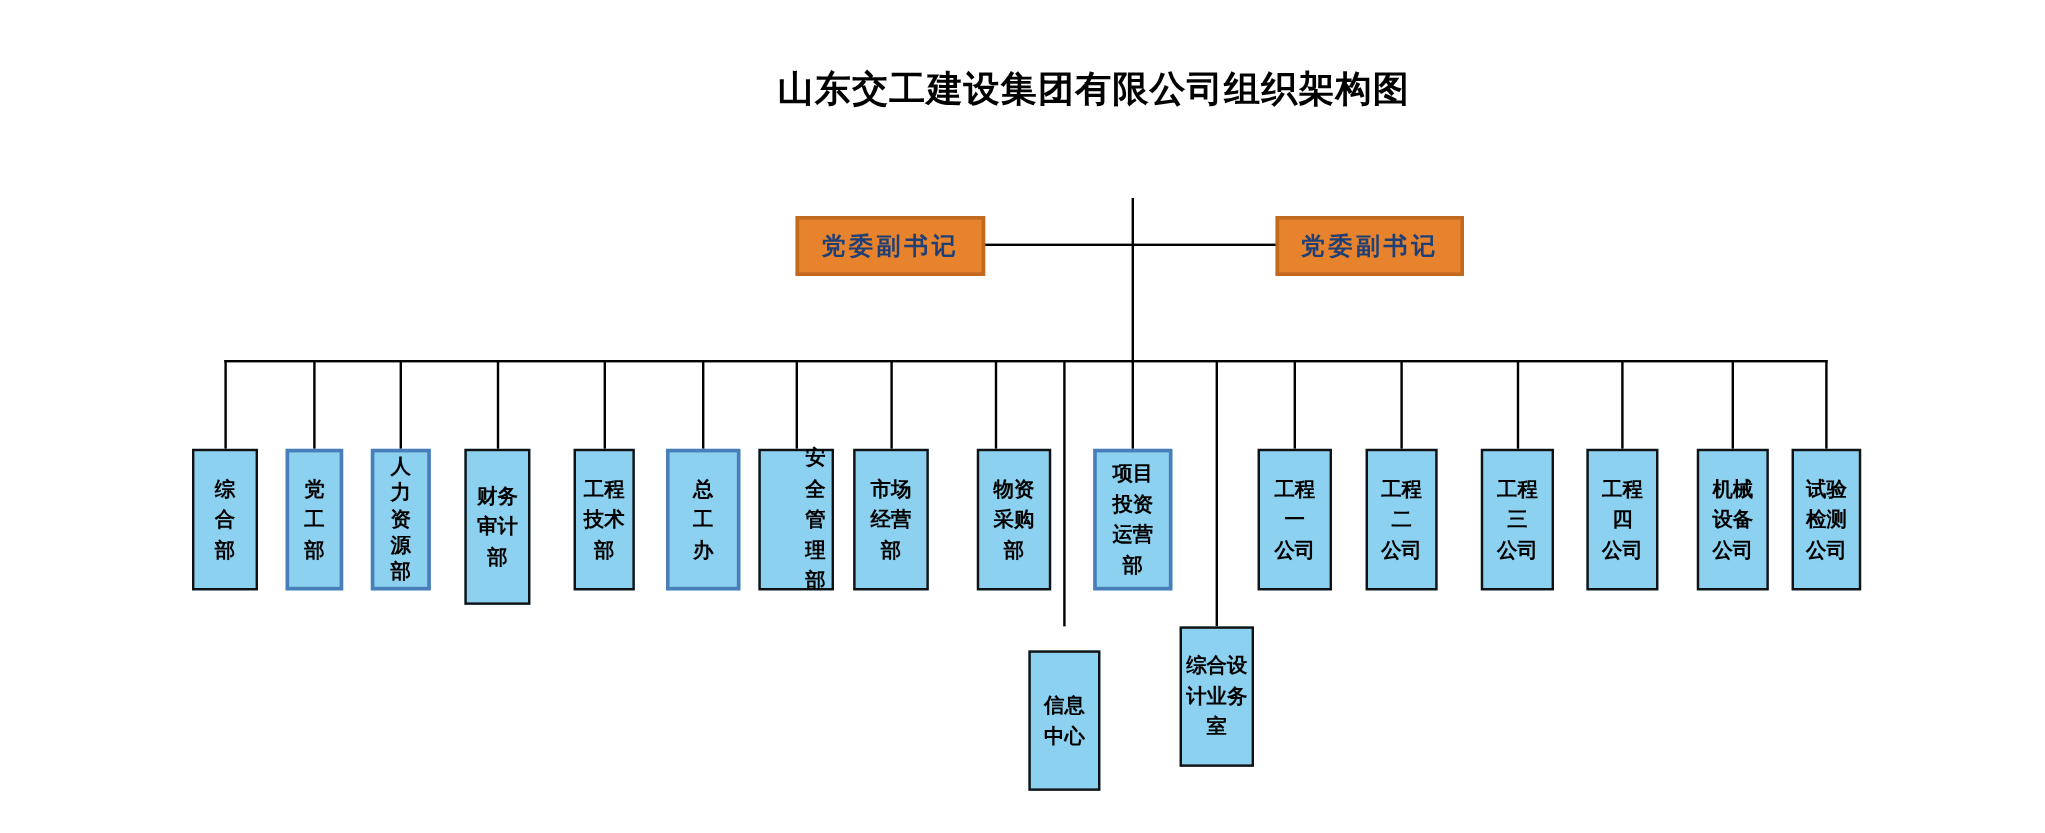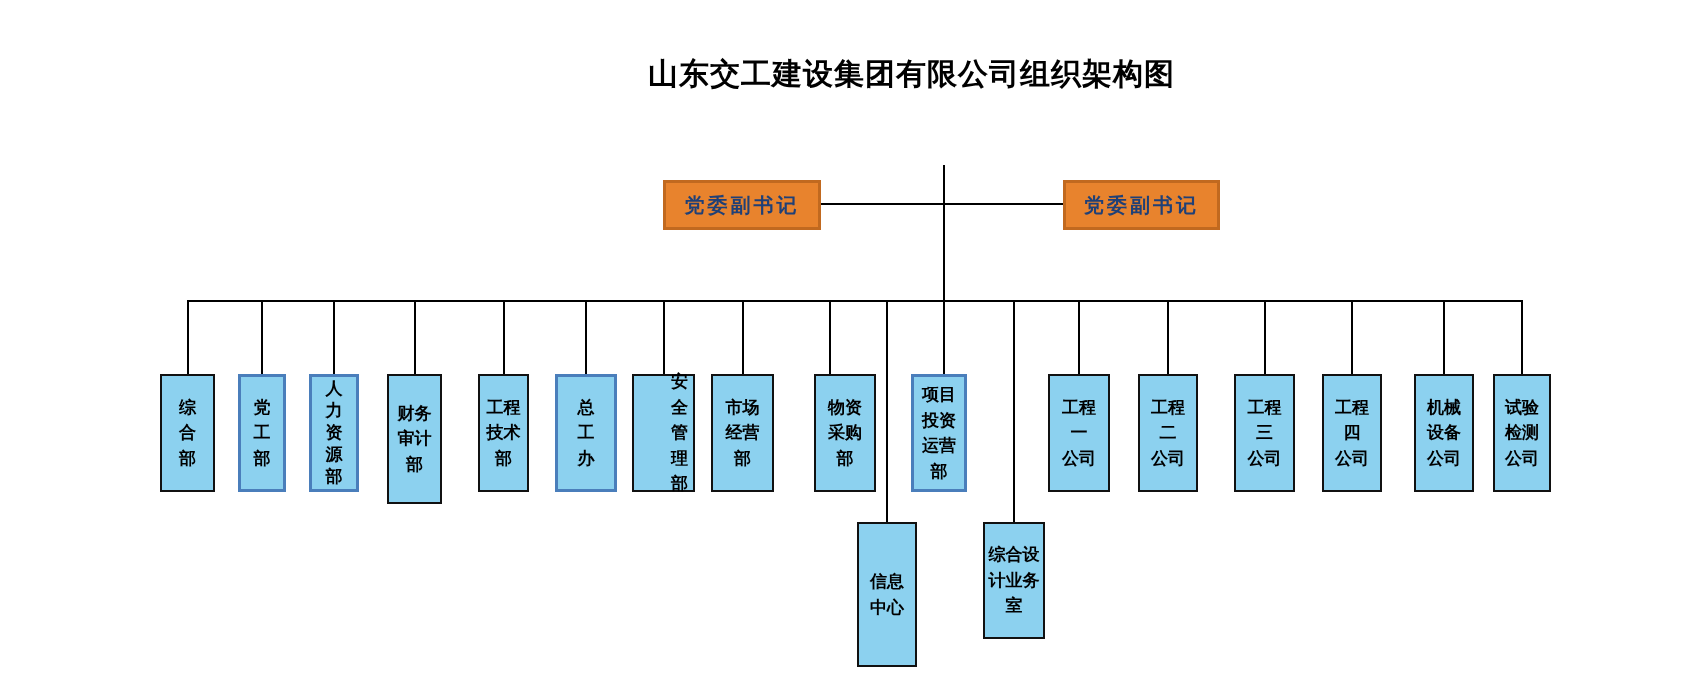--- a/index.html
+++ b/index.html
@@ -127,42 +127,42 @@
       </div>
       <div class="node dept normal" style="left: 632px; top: 374px; width: 63px; height: 118px;">
         <div style="line-height: 1.5; margin-left: 32px;">安全<br>管理<br>部</div>
       </div>
       <div class="node dept normal" style="left: 711px; top: 374px; width: 63px; height: 118px;">
         <div style="line-height: 1.5;">市场<br>经营<br>部</div>
       </div>
       <div class="node dept normal" style="left: 799px; top: 374px; width: 62px; height: 118px; margin-left: 15px;">
         <div style="line-height: 1.5;">物资<br>采购<br>部</div>
       </div>
-      <div class="node dept highlight" style="left: 911px; top: 374px; width: 56px; height: 118px;">
+      <div class="node dept highlight" style="left: 911px; top: 374px; width: 66px; height: 118px;">
         <div style="line-height: 1.5;">项目<br>投资<br>运营<br>部</div>
       </div>
       <div class="node dept normal" style="left: 1048px; top: 374px; width: 62px; height: 118px;">
         <div style="line-height: 1.5;">工程<br>一<br>公司</div>
       </div>
       <div class="node dept normal" style="left: 1138px; top: 374px; width: 60px; height: 118px;">
         <div style="line-height: 1.5;">工程<br>二<br>公司</div>
       </div>
       <div class="node dept normal" style="left: 1234px; top: 374px; width: 61px; height: 118px;">
         <div style="line-height: 1.5;">工程<br>三<br>公司</div>
       </div>
       <div class="node dept normal" style="left: 1322px; top: 374px; width: 60px; height: 118px;">
         <div style="line-height: 1.5;">工程<br>四<br>公司</div>
       </div>
       <div class="node dept normal" style="left: 1414px; top: 374px; width: 60px; height: 118px;">
         <div style="line-height: 1.5;">机械<br>设备<br>公司</div>
       </div>
       <div class="node dept normal" style="left: 1493px; top: 374px; width: 58px; height: 118px;">
         <div style="line-height: 1.5;">试验<br>检测<br>公司</div>
       </div>
-      <div class="node dept normal" style="left: 857px; top: 522px; width: 60px; height: 145px;">
+      <div class="node dept normal" style="left: 857px; top: 542px; width: 60px; height: 117px;">
         <div style="line-height: 1.5;">信息<br>中心</div>
       </div>
       <div class="node dept normal" style="left: 983px; top: 522px; width: 62px; height: 117px;">
         <div style="line-height: 1.5;">综合设<br>计业务<br>室</div>
       </div>
     </div>
 
 </div>
 
 </body></html>

